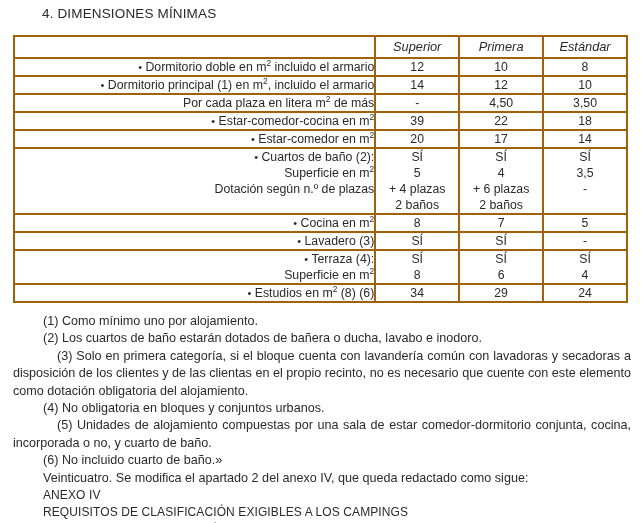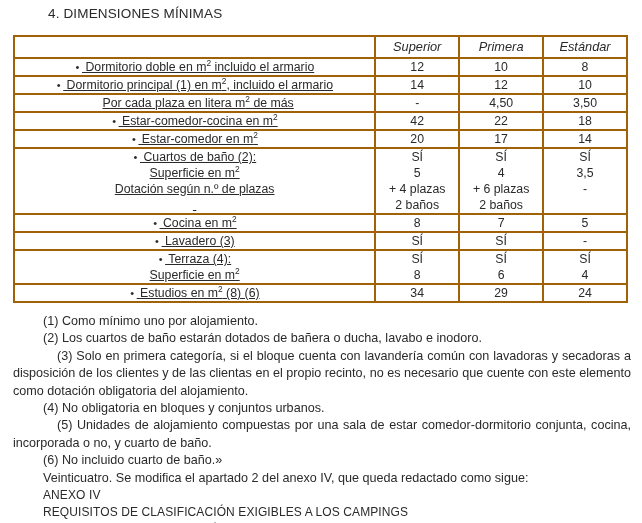--- a/index.html
+++ b/index.html
@@ -18,21 +18,21 @@
   .page {
     position: relative;
     width: 642px;
     height: 523px;
     box-sizing: border-box;
   }
 
   
   .section-title {
     position: absolute;
-    left: 48px;
+    left: 42px;
     top: 6px;
     font-size: 13.5px;
     letter-spacing: 0.15px;
     color: #2a2a2a;
     white-space: nowrap;
   }
 
   
   .dim-table {
     position: absolute;
@@ -51,22 +51,21 @@
     vertical-align: top;
     font-weight: normal;
   }
   .col-label  { width: 353px; }
   .col-val    { width: 82px; }
 
   .lbl {
     padding: 1px 2px 1px 2px;
     white-space: nowrap;
     line-height: 16px;
-    text-align: center;
-    text-decoration: underline;
+    text-align: right;
   }
   .lbl .bullet {
     display: inline-block;
     width: 9px;
     margin-left: -2px;
     font-size: 11px;
   }
   .val {
     text-align: center;
     line-height: 16px;
@@ -177,21 +176,21 @@
         </td>
         <td class="val">-</td>
         <td class="val">4,50</td>
         <td class="val">3,50</td>
       </tr>
 
       <tr>
         <td class="lbl">
           <span class="bullet">•</span><span> Estar-comedor-cocina en m</span><sup>2</sup><span></span>
         </td>
-        <td class="val">42</td>
+        <td class="val">39</td>
         <td class="val">22</td>
         <td class="val">18</td>
       </tr>
 
       <tr>
         <td class="lbl">
           <span class="bullet">•</span><span> Estar-comedor en m</span><sup>2</sup><span></span>
         </td>
         <td class="val">20</td>
         <td class="val">17</td>

